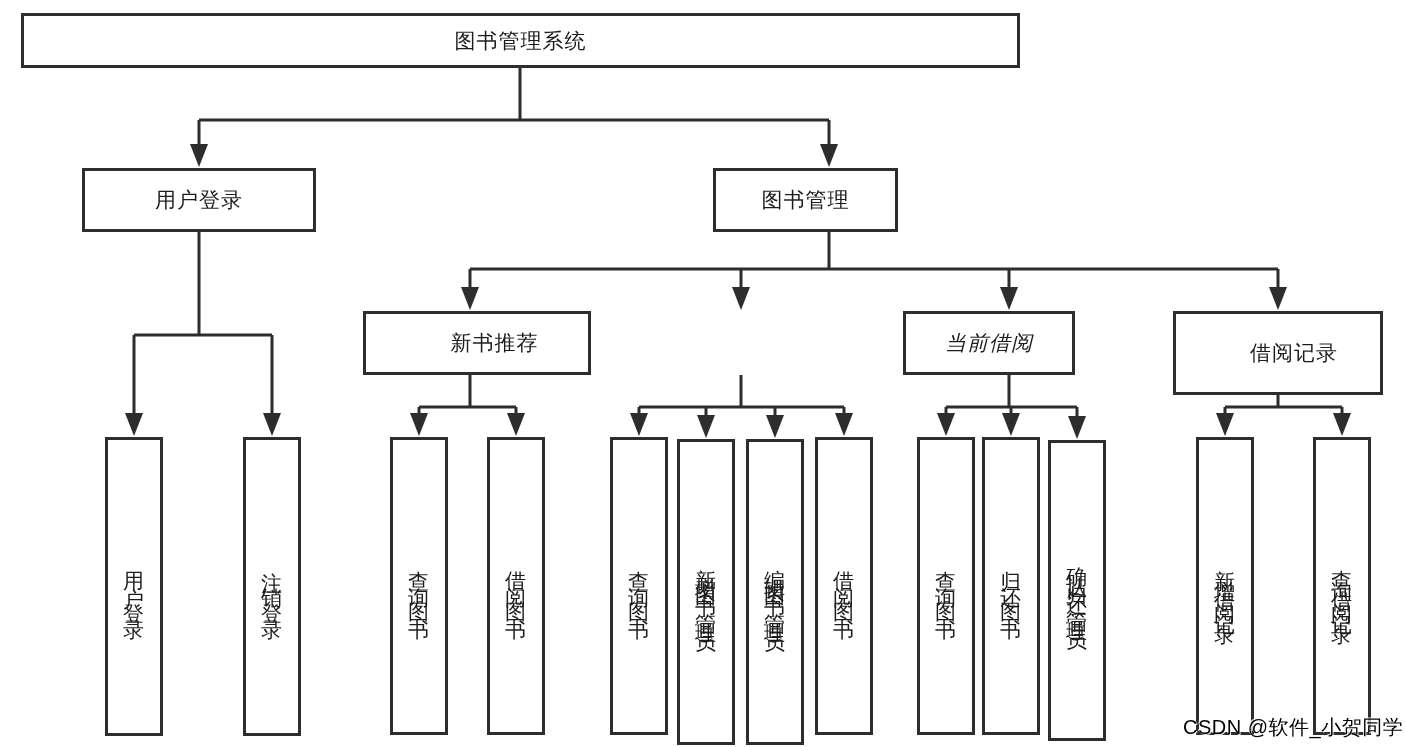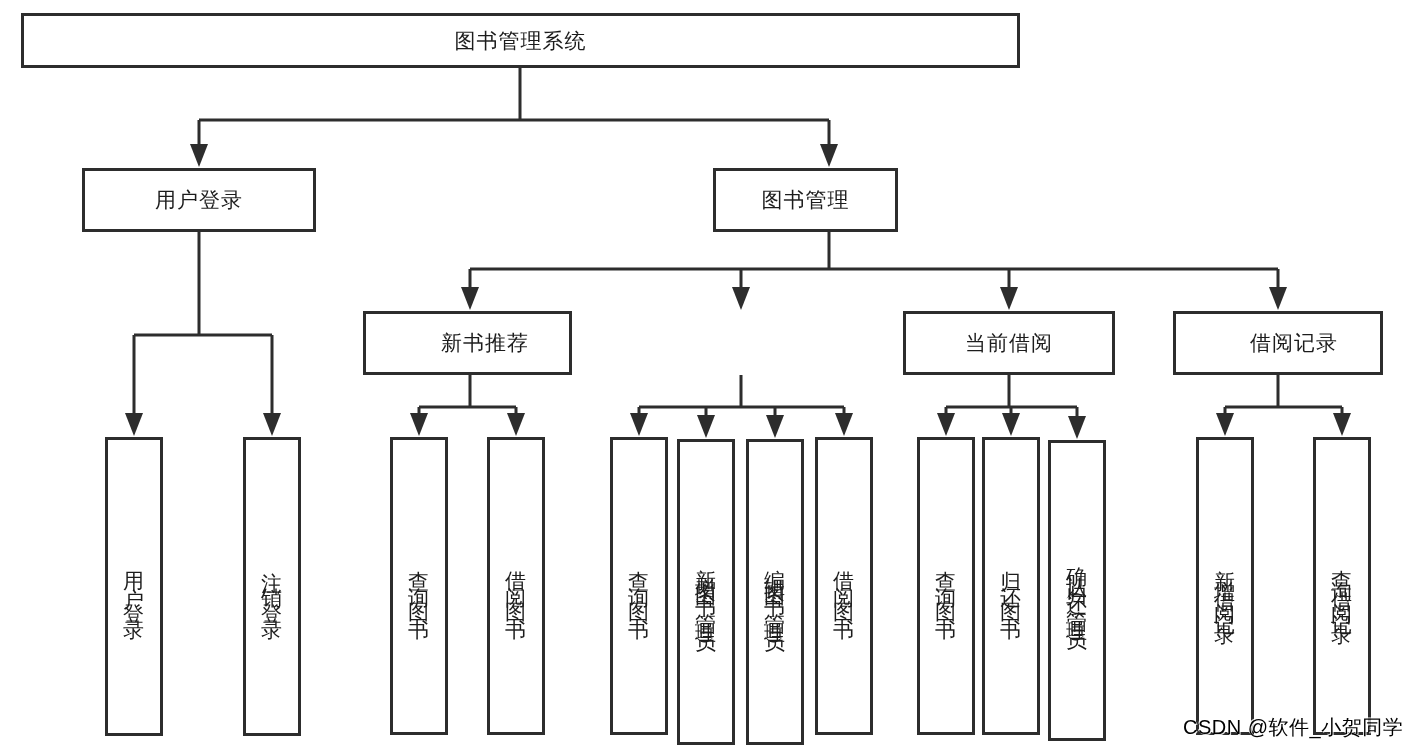--- a/index.html
+++ b/index.html
@@ -85,23 +85,23 @@
     <path d="M1278 375 V407 M1225 407 H1342 M1225 407 V418 M1342 407 V418" stroke="#2d2d2d" stroke-width="3" fill="none"></path>
     <polygon fill="#2d2d2d" points="1216,413 1234,413 1225,436"></polygon>
     <polygon fill="#2d2d2d" points="1333,413 1351,413 1342,436"></polygon>
   </svg>
 
   <div class="box h-box" style="left:21px;top:13px;width:999px;height:55px;">图书管理系统</div>
 
   <div class="box h-box" style="left:82px;top:168px;width:234px;height:64px;">用户登录</div>
   <div class="box h-box" style="left:713px;top:168px;width:185px;height:64px;">图书管理</div>
 
-  <div class="box h-box" style="left:363px;top:311px;width:209px;height:64px;padding-left:35px;">新书推荐</div>
-  <div class="box h-box" style="left:903px;top:311px;width:212px;height:64px;">当前借阅</div>
-  <div class="box h-box" style="left:1173px;top:311px;width:210px;height:64px;padding-left:32px;">借阅记录</div>
+  <div class="box h-box" style="left:363px;top:311px;width:228px;height:64px;padding-left:35px;">新书推荐</div>
+  <div class="box h-box" style="left:903px;top:311px;width:172px;height:64px;font-style:italic;">当前借阅</div>
+  <div class="box h-box" style="left:1173px;top:311px;width:210px;height:84px;padding-left:32px;">借阅记录</div>
 
   <div class="box leaf" style="left:105px;top:437px;width:58px;height:299px;">用户登录</div>
   <div class="box leaf" style="left:243px;top:437px;width:58px;height:299px;">注销登录</div>
 
   <div class="box leaf" style="left:390px;top:437px;width:58px;height:298px;">查询图书</div>
   <div class="box leaf" style="left:487px;top:437px;width:58px;height:298px;">借阅图书</div>
 
   <div class="box leaf" style="left:610px;top:437px;width:58px;height:298px;">查询图书</div>
   <div class="box leaf sp9" style="left:677px;top:439px;width:58px;height:306px;">新增图书（管理员）</div>
   <div class="box leaf sp9" style="left:746px;top:439px;width:58px;height:306px;">编辑图书（管理员）</div>

